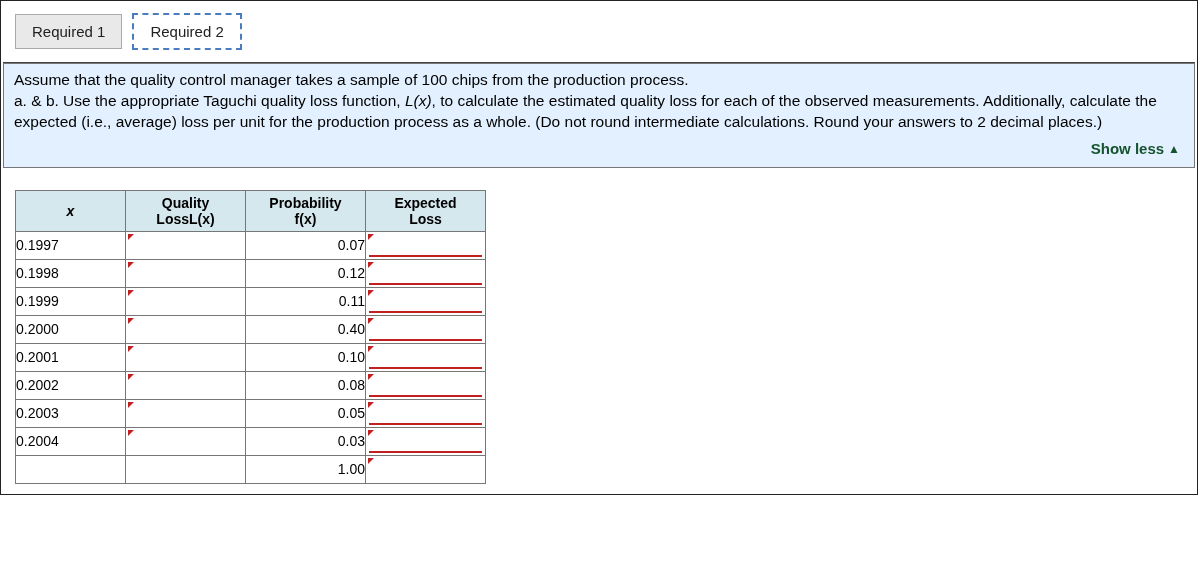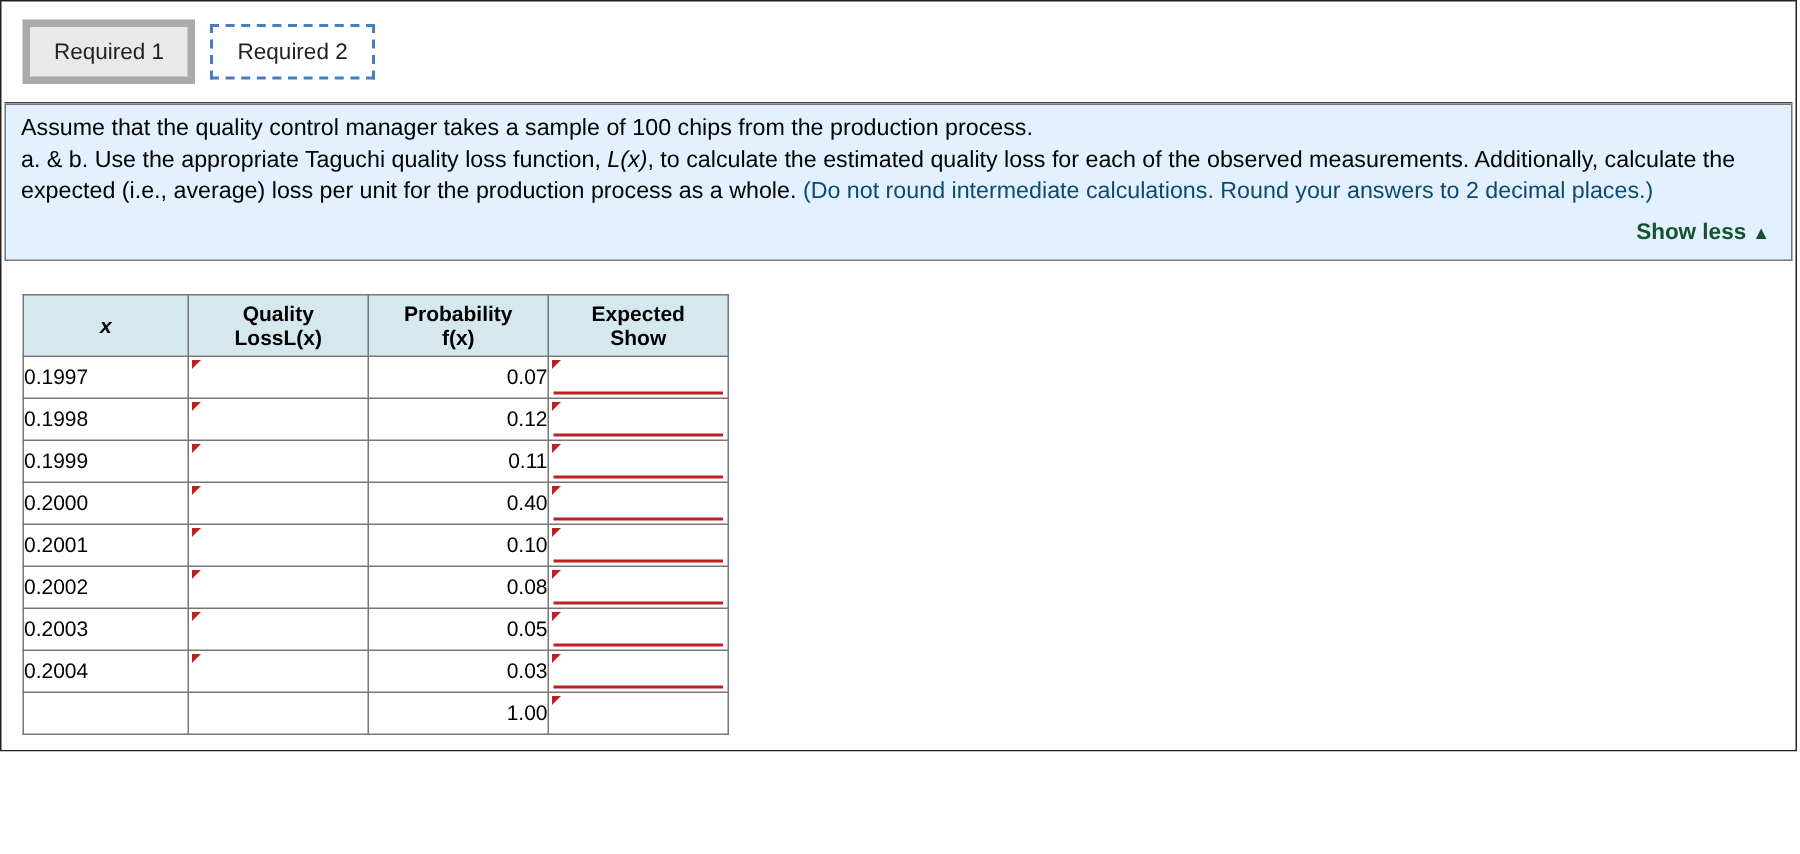--- a/index.html
+++ b/index.html
@@ -18,21 +18,21 @@
       position: relative;
       background: #fff;
     }
     .tabs-row {
       display: flex;
       padding: 12px 0 0 14px;
       gap: 0;
       align-items: center;
     }
     .tab {
-      border: 5px solid #d946ef;
+      border: 1px solid #d946ef;
       padding: 8px 16px;
       font-family: "Helvetica Neue", Arial, sans-serif;
       font-size: 15px;
       color: #222;
       background: #fff;
       cursor: pointer;
       position: relative;
     }
     .tab.inactive {
       background: #e9e9e9;
@@ -51,21 +51,21 @@
       background: #e3f0ff;
       border: 1px solid #777;
       margin: 0 2px 0 2px;
       padding: 6px 10px 34px 10px;
       position: relative;
       font-family: Verdana, Arial, sans-serif;
       font-size: 15.5px;
       line-height: 1.35;
     }
     .prompt-box .hint {
-      color: #0c4a6e;
+      color: #000000;
     }
     .prompt-box .lx {
       font-style: italic;
     }
     .show-less {
       position: absolute;
       right: 14px;
       bottom: 8px;
       color: #14532d;
       font-weight: bold;
@@ -169,21 +169,21 @@
       <thead>
         <tr>
           <th class="col-x"><span class="var">x</span></th>
           <th class="col-q">
             <span>Quality</span><br><span>LossL(x)</span>
           </th>
           <th class="col-p">
             <span>Probability</span><br><span>f(x)</span>
           </th>
           <th class="col-e">
-            <span>Expected</span><br><span>Show</span>
+            <span>Expected</span><br><span>Loss</span>
           </th>
         </tr>
       </thead>
       <tbody id="tbody">
           <tr>
             <td class="xcell col-x">0.1997</td>
             <td class="input-cell col-q">
               <div class="cell-tri"></div>
             </td>
             <td class="pcell col-p">0.07</td>

